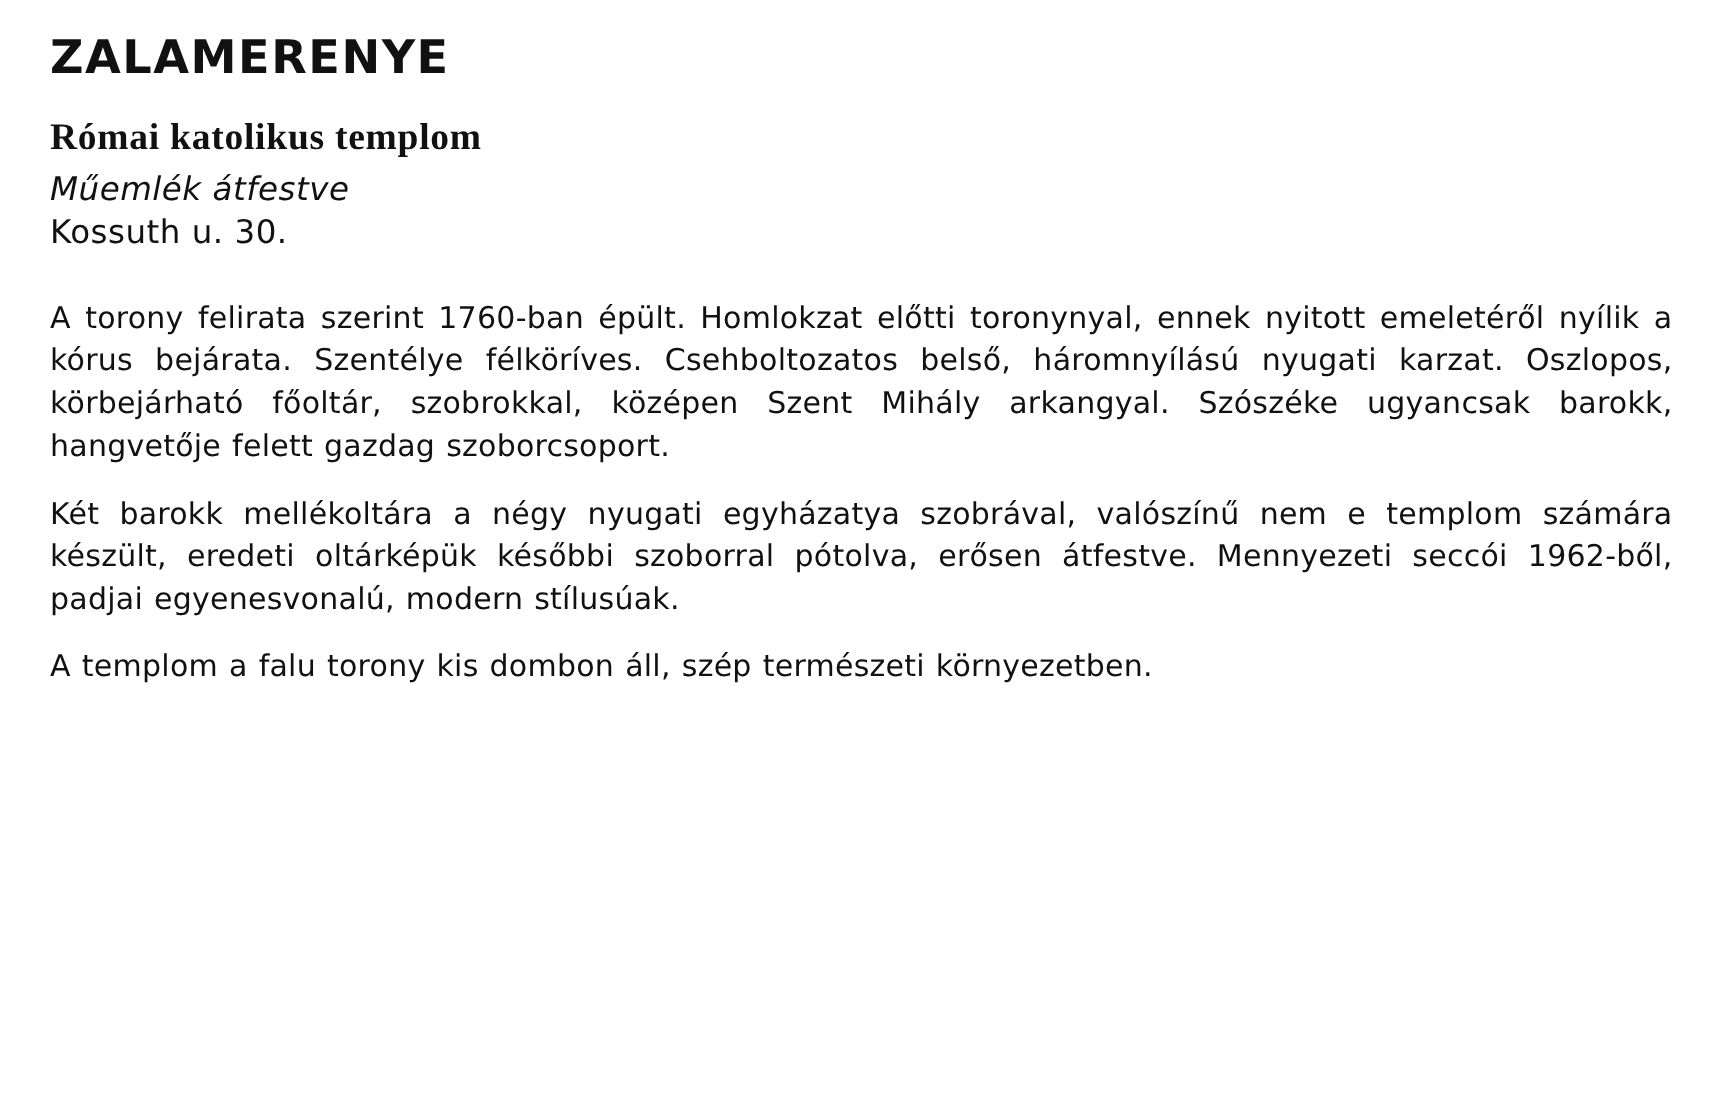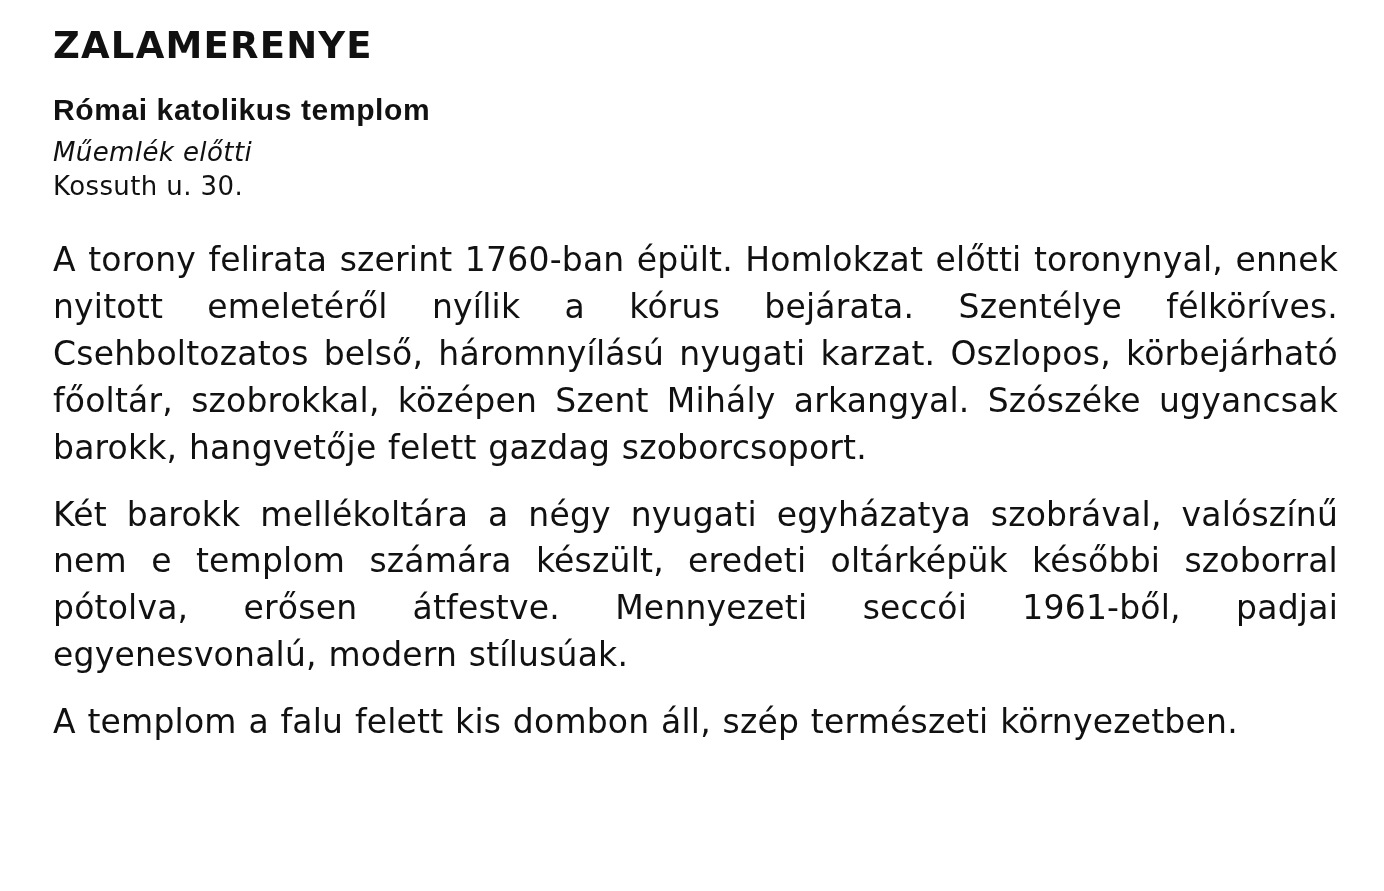--- a/index.html
+++ b/index.html
@@ -12,51 +12,51 @@
     height: 891px;
     font-family: "Liberation Sans", sans-serif;
     color: #111111;
     overflow: hidden;
   }
   .page {
     position: relative;
     width: 1384px;
     height: 891px;
     box-sizing: border-box;
-    padding: 18px 46px 0 53px;
+    padding: 18px 46px 0 40px;
   }
   .entry-title {
     font-size: 37px;
     font-weight: bold;
     letter-spacing: 1.2px;
     line-height: 1.1;
     margin: 8px 0 26px 0;
     font-family: "DejaVu Sans", sans-serif;
   }
   .section-heading {
     font-size: 30px;
     font-weight: bold;
     letter-spacing: 0.6px;
     margin: 0 0 8px 0;
-    font-family: Liberation Sans, sans-serif;
+    font-family: Liberation Serif, serif;
   }
   .meta-block {
     margin: 0 0 34px 0;
   }
   .meta-line {
     font-size: 26px;
     line-height: 1.32;
     letter-spacing: 0.4px;
     font-family: "DejaVu Sans", sans-serif;
   }
   .meta-line.italic {
     font-style: italic;
   }
   .body-par {
-    font-size: 33px;
+    font-size: 24px;
     line-height: 1.42;
     letter-spacing: 0.2px;
     text-align: justify;
     margin: 0 0 2px 0;
     font-family: "DejaVu Sans", sans-serif;
     word-spacing: 1px;
   }
   .body-par.gap-after {
     margin-bottom: 20px;
   }
@@ -67,23 +67,23 @@
 </head>
 <body>
 
 <div class="page">
 
   <h1 class="entry-title">ZALAMERENYE</h1>
 
   <h2 class="section-heading">Római katolikus templom</h2>
 
   <div class="meta-block">
-    <div class="meta-line italic">Műemlék előtti</div>
+    <div class="meta-line italic">Műemlék átfestve</div>
     <div class="meta-line">Kossuth u. 30.</div>
   </div>
 
   <p class="body-par gap-after">A torony felirata szerint 1760-ban épült. Homlokzat előtti toronynyal, ennek nyitott emeletéről nyílik a kórus bejárata. Szentélye félköríves. Csehboltozatos belső, háromnyílású nyugati karzat. Oszlopos, körbejárható főoltár, szobrokkal, középen Szent Mihály arkangyal. Szószéke ugyancsak barokk, hangvetője felett gazdag szoborcsoport.</p>
 
-  <p class="body-par gap-after">Két barokk mellékoltára a négy nyugati egyházatya szobrával, valószínű nem e templom számára készült, eredeti oltárképük későbbi szoborral pótolva, erősen átfestve. Mennyezeti seccói 1961-ből, padjai egyenesvonalú, modern stílusúak.</p>
+  <p class="body-par gap-after">Két barokk mellékoltára a négy nyugati egyházatya szobrával, valószínű nem e templom számára készült, eredeti oltárképük későbbi szoborral pótolva, erősen átfestve. Mennyezeti seccói 1962-ből, padjai egyenesvonalú, modern stílusúak.</p>
 
-  <p class="body-par last">A templom a falu felett kis dombon áll, szép természeti környezetben.</p>
+  <p class="body-par last">A templom a falu torony kis dombon áll, szép természeti környezetben.</p>
 
 </div>
 
 </body></html>

